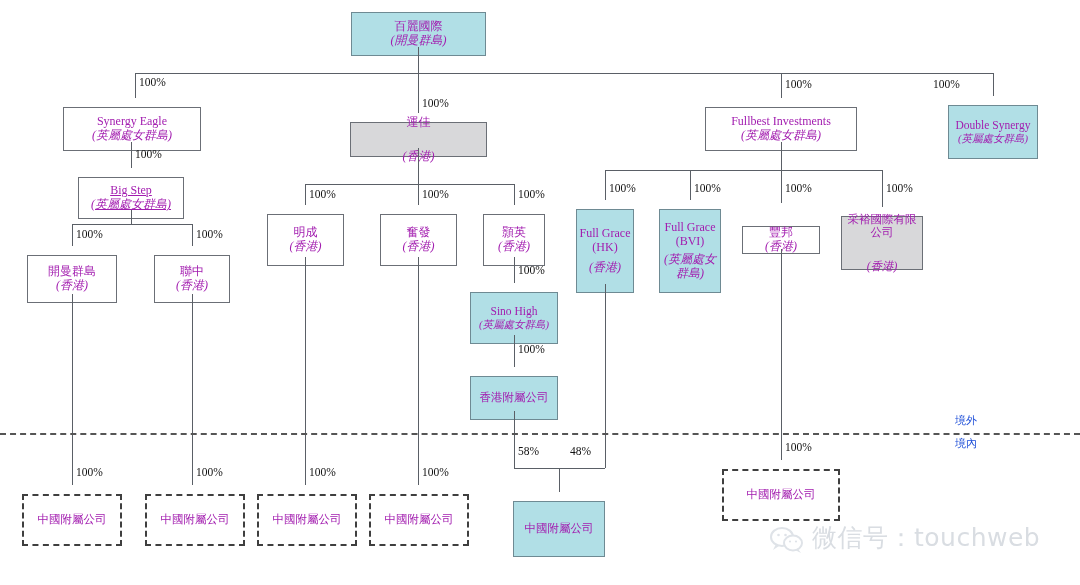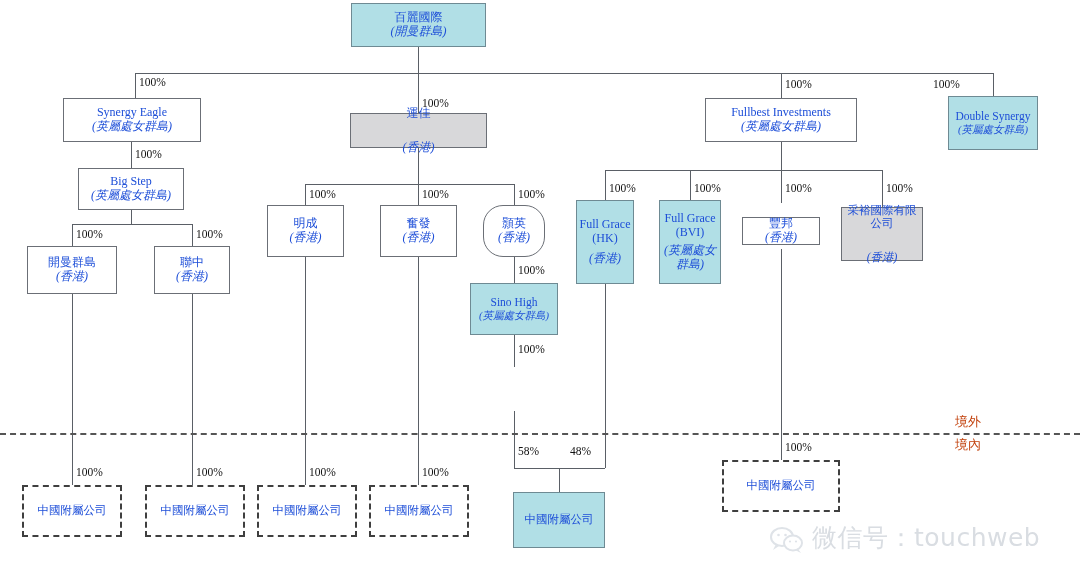--- a/index.html
+++ b/index.html
@@ -1,36 +1,36 @@
 <!DOCTYPE html>
 <html><head>
 <meta charset="utf-8">
 <style>
   html,body{margin:0;padding:0;background:#ffffff;}
   body{font-family:"Liberation Serif","DejaVu Serif",serif;}
   #stage{position:relative;width:1080px;height:585px;background:#fff;overflow:hidden;}
 
   .node{position:absolute;box-sizing:border-box;border:1px solid #6b6f76;
         display:flex;flex-direction:column;align-items:center;justify-content:center;
-        text-align:center;line-height:1.15;color:#1d4ed8;font-size:12px;}
+        text-align:center;line-height:1.15;color:#a21caf;font-size:12px;margin-top:9px;}
   .node .nm{display:block;white-space:nowrap;}
   .node .loc{display:block;font-style:italic;white-space:nowrap;}
   .node.wrapname .nm{white-space:normal;}
   .white{background:#ffffff;}
   .blue{background:#b1dfe6;border-color:#6e8a93;}
   .gray{background:#d8d8da;border-color:#6b6f76;gap:20px;}
   .dashed{background:#ffffff;border:2px dashed #3f3f3f;}
 
   .hline{position:absolute;height:0;border-top:1px solid #5a5f66;}
   .vline{position:absolute;width:0;border-left:1px solid #5a5f66;}
 
   .pct{position:absolute;font-size:11.5px;color:#111;white-space:nowrap;}
 
   .border-dash{position:absolute;left:0;height:0;border-top:2px dashed #555;}
-  .zone{position:absolute;font-size:13px;color:#c2410c;white-space:nowrap;}
+  .zone{position:absolute;font-size:11px;color:#1d4ed8;white-space:nowrap;}
 
   #wm{position:absolute;display:flex;align-items:center;gap:8px;
       color:#d9dde2;font-size:25px;font-family:"DejaVu Sans","Liberation Sans",sans-serif;
       letter-spacing:.5px;user-select:none;}
   #wm svg{display:block;}
 </style>
 </head>
 <body>
 
 <div id="stage">
@@ -38,21 +38,21 @@
   <div class="node blue" style="left:351px;top:3px;width:135px;height:44px;">
     <span class="nm">百麗國際</span>
     <span class="loc">(開曼群島)</span>
   </div>
 
   <div class="node white" style="left:63px;top:98px;width:138px;height:44px;">
     <span class="nm">Synergy Eagle</span>
     <span class="loc">(英屬處女群島)</span>
   </div>
 
-  <div class="node white" style="left:78px;top:168px;width:106px;height:42px;">
+  <div class="node white" style="left:78px;top:168px;width:106px;height:42px;text-decoration:underline;">
     <span class="nm">Big Step</span>
     <span class="loc">(英屬處女群島)</span>
   </div>
 
   <div class="node white" style="left:27px;top:246px;width:90px;height:48px;">
     <span class="nm">開曼群島</span>
     <span class="loc">(香港)</span>
   </div>
 
   <div class="node white" style="left:154px;top:246px;width:76px;height:48px;">
@@ -68,30 +68,33 @@
   <div class="node white" style="left:267px;top:205px;width:77px;height:52px;">
     <span class="nm">明成</span>
     <span class="loc">(香港)</span>
   </div>
 
   <div class="node white" style="left:380px;top:205px;width:77px;height:52px;">
     <span class="nm">奮發</span>
     <span class="loc">(香港)</span>
   </div>
 
-  <div class="node white" style="left:483px;top:205px;width:62px;height:52px;border-radius:20px;">
+  <div class="node white" style="left:483px;top:205px;width:62px;height:52px;">
     <span class="nm">顥英</span>
     <span class="loc">(香港)</span>
   </div>
 
   <div class="node blue wrapname" style="left:470px;top:283px;width:88px;height:52px;font-size:11.5px;">
     <span class="nm">Sino High</span>
     <span class="loc" style="font-size:10.5px;">(英屬處女群島)</span>
   </div>
 
+  <div class="node blue" style="left:470px;top:367px;width:88px;height:44px;">
+    <span class="nm" style="font-size:11.5px;">香港附屬公司</span>
+  </div>
 
   <div class="node white" style="left:705px;top:98px;width:152px;height:44px;">
     <span class="nm">Fullbest Investments</span>
     <span class="loc">(英屬處女群島)</span>
   </div>
 
   <div class="node blue wrapname" style="left:576px;top:200px;width:58px;height:84px;">
     <span class="nm">Full Grace (HK)</span>
     <span class="loc" style="margin-top:6px;">(香港)</span>
   </div>

